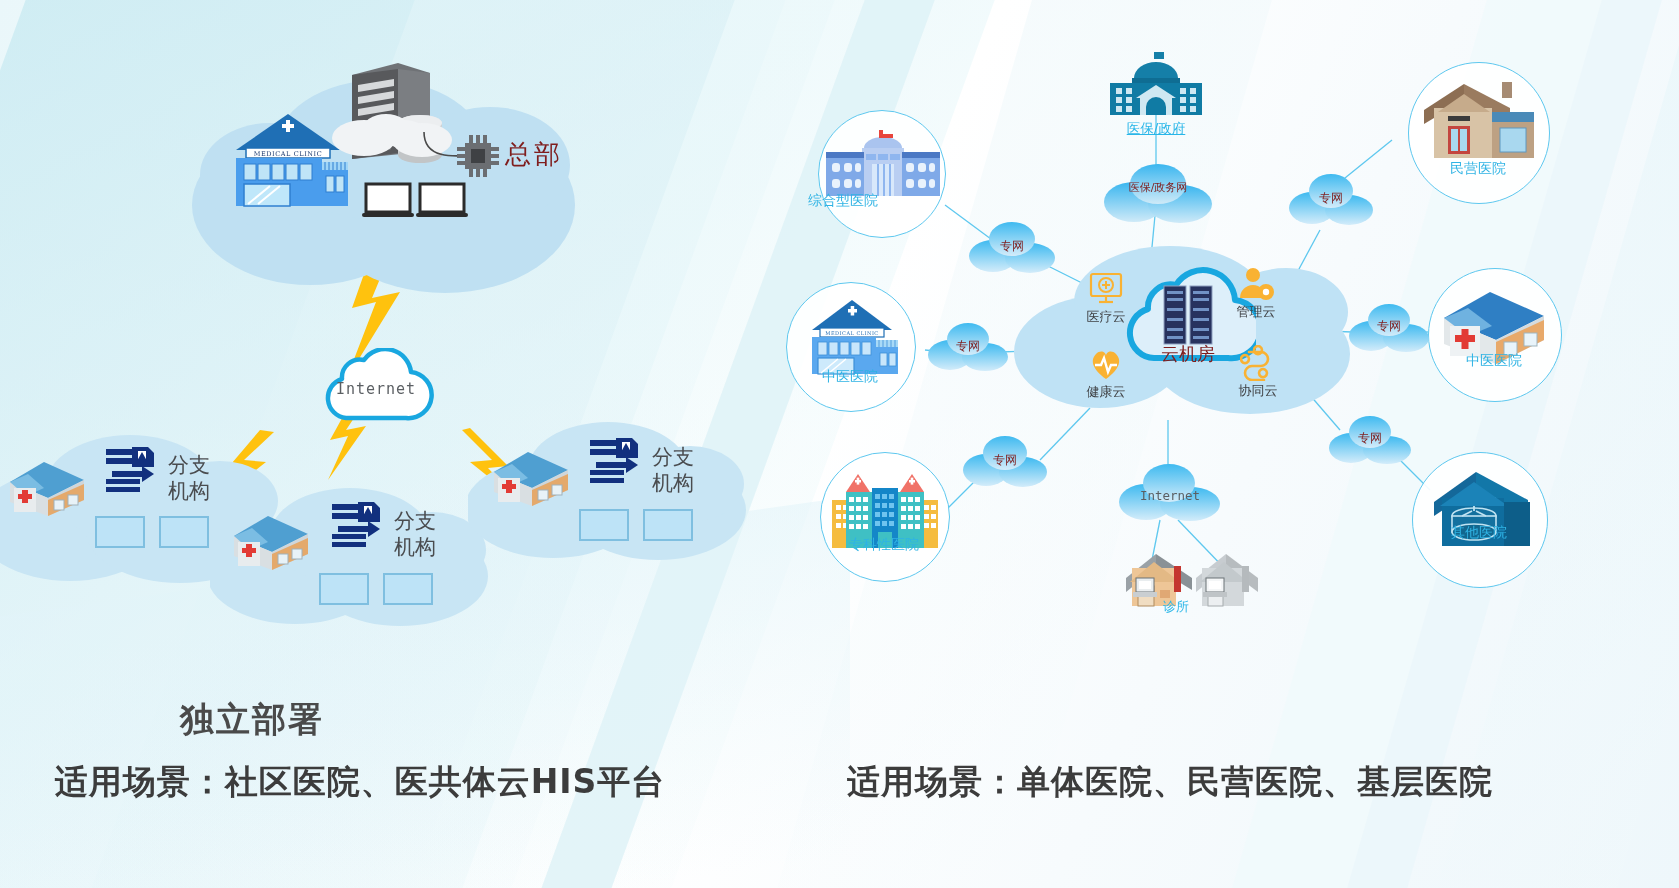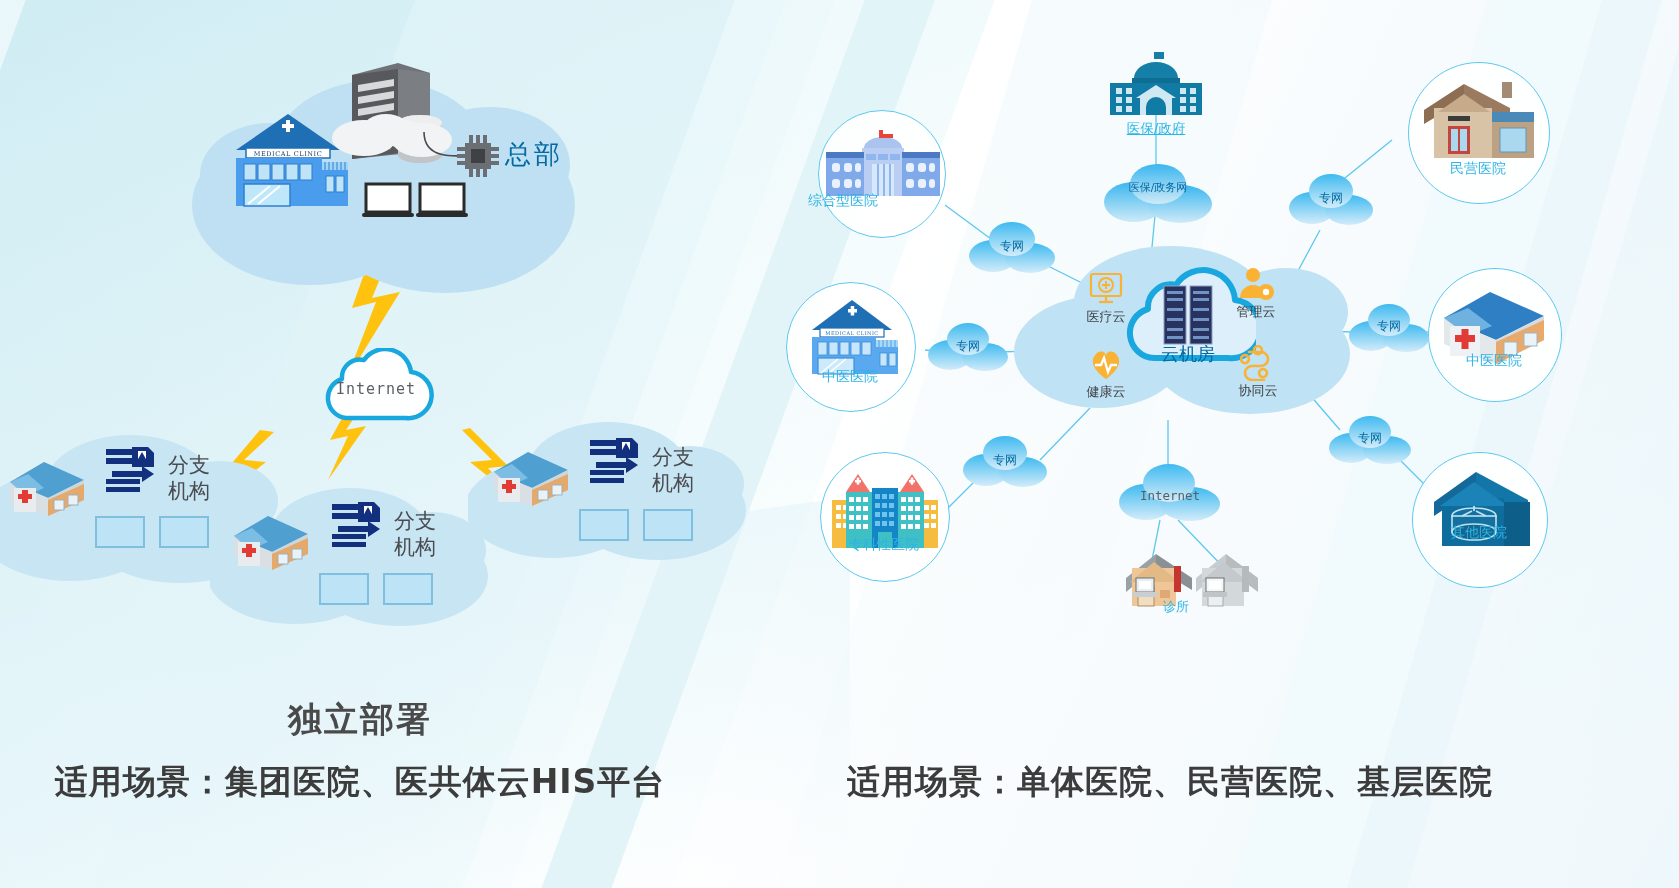--- a/index.html
+++ b/index.html
@@ -34,28 +34,28 @@
     background:linear-gradient(180deg,rgba(226,244,249,.55),rgba(255,255,255,0));}
 
   
   .abs{position:absolute;}
 
   
   .cloud-soft{position:absolute;}
   .cloud-soft svg{display:block;}
 
   
-  .lab{position:absolute;color:#0369a1;white-space:pre;text-align:center;}
+  .lab{position:absolute;color:#7f1d1d;white-space:pre;text-align:center;}
   .lab-cn{font-family:"DejaVu Sans","Liberation Sans",sans-serif;}
   .cyan-lab{color:#29b6e8;}
   .mono{font-family:"DejaVu Sans Mono","Liberation Mono",monospace;color:#5b5f63;}
 
   
   .caption-title{position:absolute;font-weight:bold;color:#4a4a4a;font-size:34px;
-     font-family:"DejaVu Sans","Liberation Sans",sans-serif;letter-spacing:2px;text-align:center;}
+     font-family:"DejaVu Sans","Liberation Sans",sans-serif;letter-spacing:2px;}
   .caption-sub{position:absolute;font-weight:bold;color:#3c3c3c;font-size:33px;
      font-family:"DejaVu Sans","Liberation Sans",sans-serif;letter-spacing:1px;text-align:center;white-space:nowrap;}
 
   
   .circle-node{position:absolute;border:1.4px solid #5ec8ef;border-radius:50%;
      background:rgba(255,255,255,.92);}
   .node-label{position:absolute;width:100%;text-align:center;color:#2fb3e4;font-size:14px;
      font-family:"DejaVu Sans","Liberation Sans",sans-serif;}
 
   
@@ -774,17 +774,17 @@
     <polygon points="102,14 126,34 78,34" fill="#c3c9cc"></polygon>
     <rect x="120" y="18" width="7" height="26" fill="#b5babd"></rect>
     <rect x="86" y="38" width="15" height="20" fill="#eceff1" stroke="#a6abae"></rect>
     <rect x="84" y="30" width="18" height="14" fill="#f4f6f7" stroke="#6b7276"></rect>
     <rect x="87" y="33" width="12" height="8" fill="#fff"></rect>
     <rect x="81" y="44" width="24" height="5" fill="#bfc4c7"></rect>
   </svg>
   <div class="lab lab-cn cyan-lab" style="left:1122px;top:598px;width:108px;font-size:13px;">诊所</div>
 
   <div class="caption-title" style="left:180px;top:697px;width:360px">独立部署</div>
-  <div class="caption-sub" style="left:20px;top:760px;width:680px">适用场景：集团医院、医共体云HIS平台</div>
+  <div class="caption-sub" style="left:20px;top:760px;width:680px">适用场景：社区医院、医共体云HIS平台</div>
 
   <div class="caption-sub" style="left:800px;top:760px;width:740px">适用场景：单体医院、民营医院、基层医院</div>
 
 </div>
 
 </body></html>

